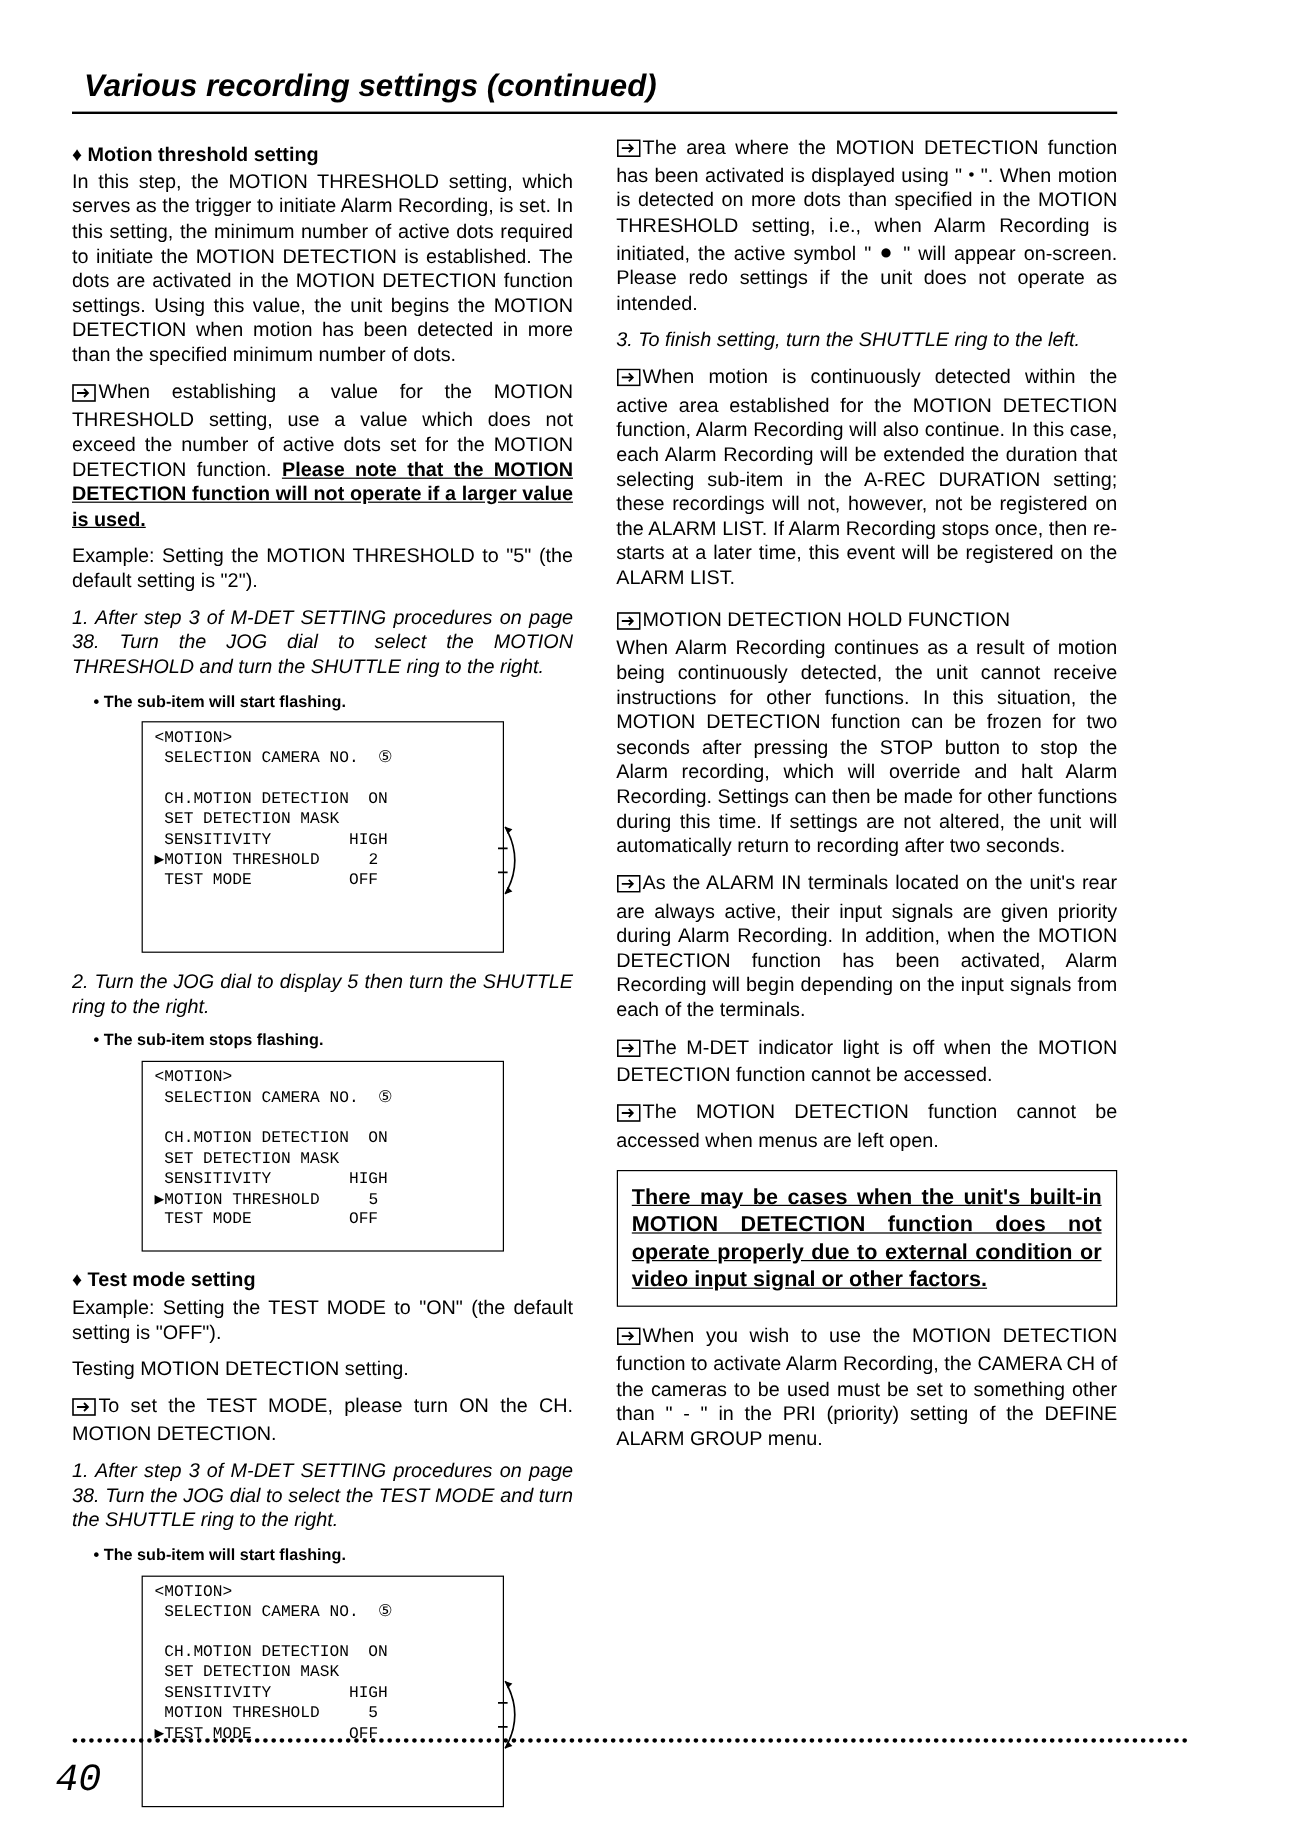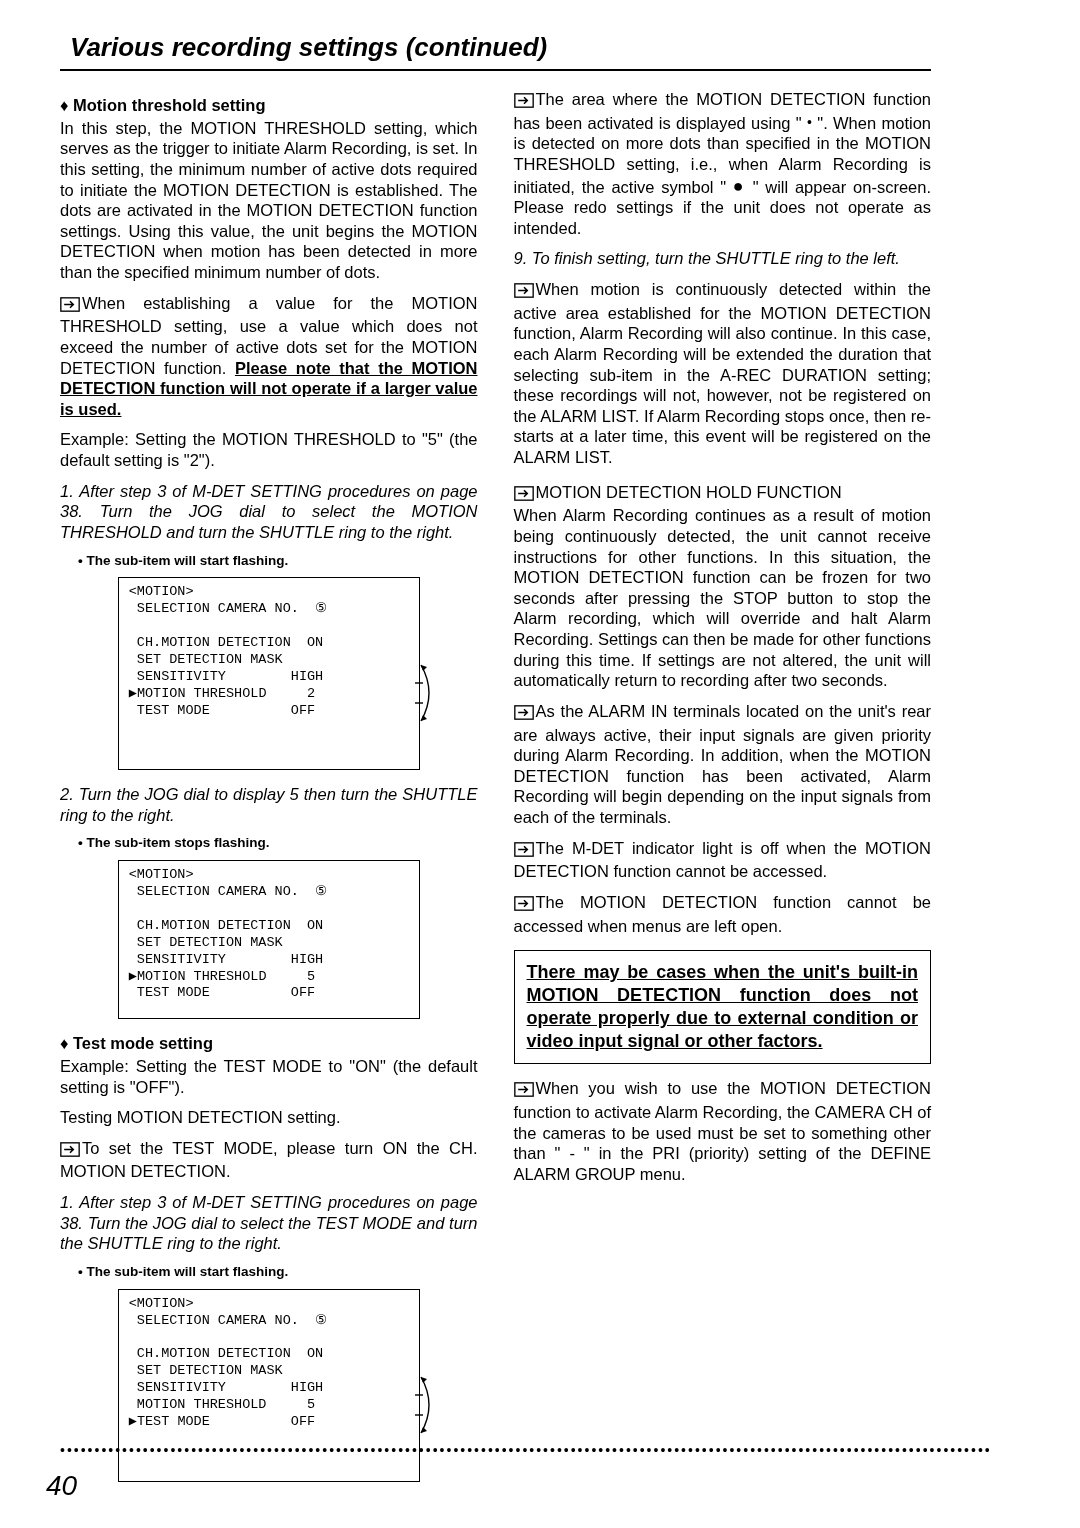--- a/index.html
+++ b/index.html
@@ -10,21 +10,21 @@
     height: 1528px;
     background: #fff;
     font-family: Arial, Helvetica, sans-serif;
     color: #000;
   }
   .page {
     position: relative;
     width: 991px;
     height: 1528px;
     box-sizing: border-box;
-    padding: 28px 60px 40px 60px;
+    padding: 52px 60px 40px 60px;
   }
   .title-bar {
     border-bottom: 2px solid #000;
     padding: 4px 0 6px 10px;
     margin-bottom: 18px;
   }
   .title-bar span {
     font-size: 26px;
     font-style: italic;
     font-weight: bold;
@@ -90,23 +90,23 @@
     border: none;
     font-size: 14px;
     letter-spacing: 2px;
     white-space: nowrap;
     overflow: hidden;
   }
   .page-num {
     position: absolute;
     left: 46px;
     bottom: 26px;
-    font-size: 28px;
+    font-size: 32px;
     font-style: italic;
-    font-family: Liberation Sans, sans-serif;
+    font-family: Liberation Mono, monospace;
   }
   .tiny-dot { font-size: 14px; vertical-align: 2px; }
   .big-dot { font-size: 18px; vertical-align: 1px; }
 </style>
 </head>
 <body>
 
 <div class="page">
   <div class="title-bar">
     <span>Various recording settings (continued)</span>
@@ -209,21 +209,21 @@
 
       <p class="indented">
         <span class="arrow-icon">
           <svg viewBox="0 0 24 18">
               <rect x="1" y="1" width="22" height="16" fill="none" stroke="#000" stroke-width="1.6"></rect>
               <path d="M5 9 H15 M12 5 L16 9 L12 13" fill="none" stroke="#000" stroke-width="1.8"></path>
             </svg>
         </span><span>The area where the MOTION DETECTION function has been activated is displayed using " </span><span class="tiny-dot">•</span><span> ". When motion is detected on more dots than specified in the MOTION THRESHOLD setting, i.e., when Alarm Recording is initiated, the active symbol " </span><span class="big-dot">●</span><span> " will appear on-screen. Please redo settings if the unit does not operate as intended.</span>
       </p>
 
-      <p class="em">9. To finish setting, turn the SHUTTLE ring to the left.</p>
+      <p class="em">3. To finish setting, turn the SHUTTLE ring to the left.</p>
 
       <p class="indented">
         <span class="arrow-icon">
           <svg viewBox="0 0 24 18">
               <rect x="1" y="1" width="22" height="16" fill="none" stroke="#000" stroke-width="1.6"></rect>
               <path d="M5 9 H15 M12 5 L16 9 L12 13" fill="none" stroke="#000" stroke-width="1.8"></path>
             </svg>
         </span><span>When motion is continuously detected within the active area established for the MOTION DETECTION function, Alarm Recording will also continue. In this case, each Alarm Recording will be extended the duration that selecting sub-item in the A-REC DURATION setting; these recordings will not, however, not be registered on the ALARM LIST.  If Alarm Recording stops once, then re-starts at a later time, this event will be registered on the ALARM LIST.</span>
       </p>
 

